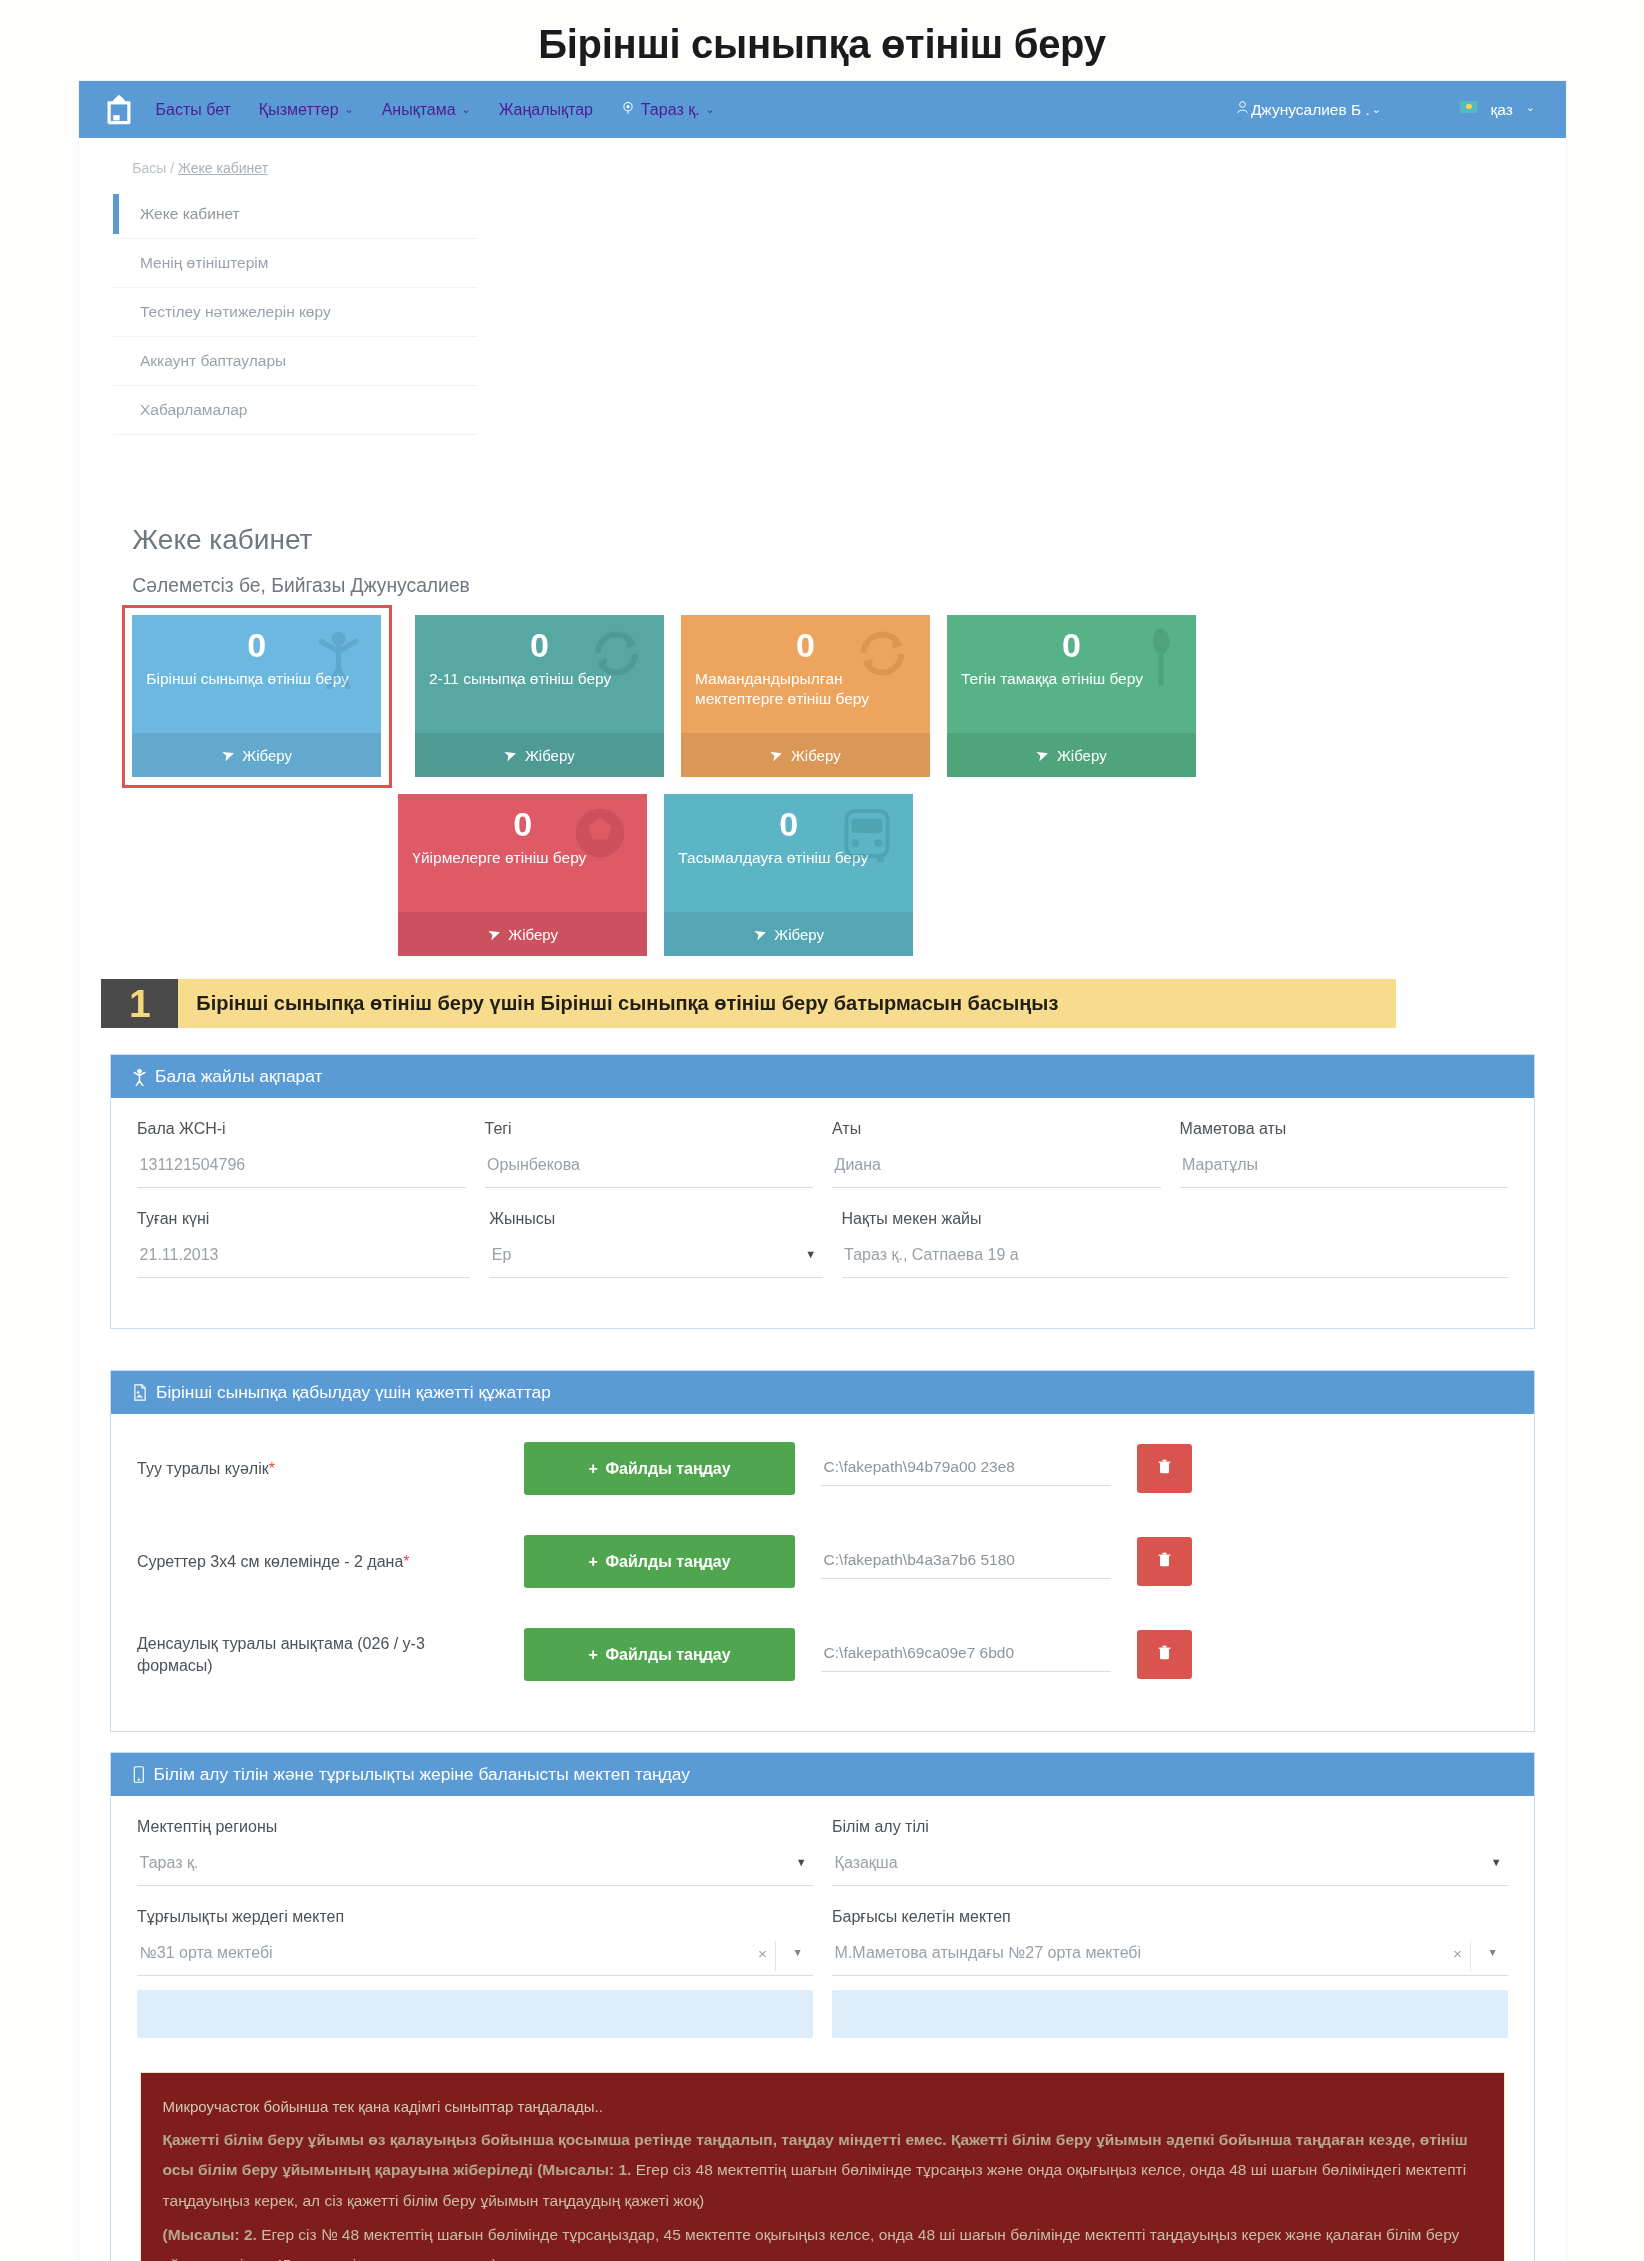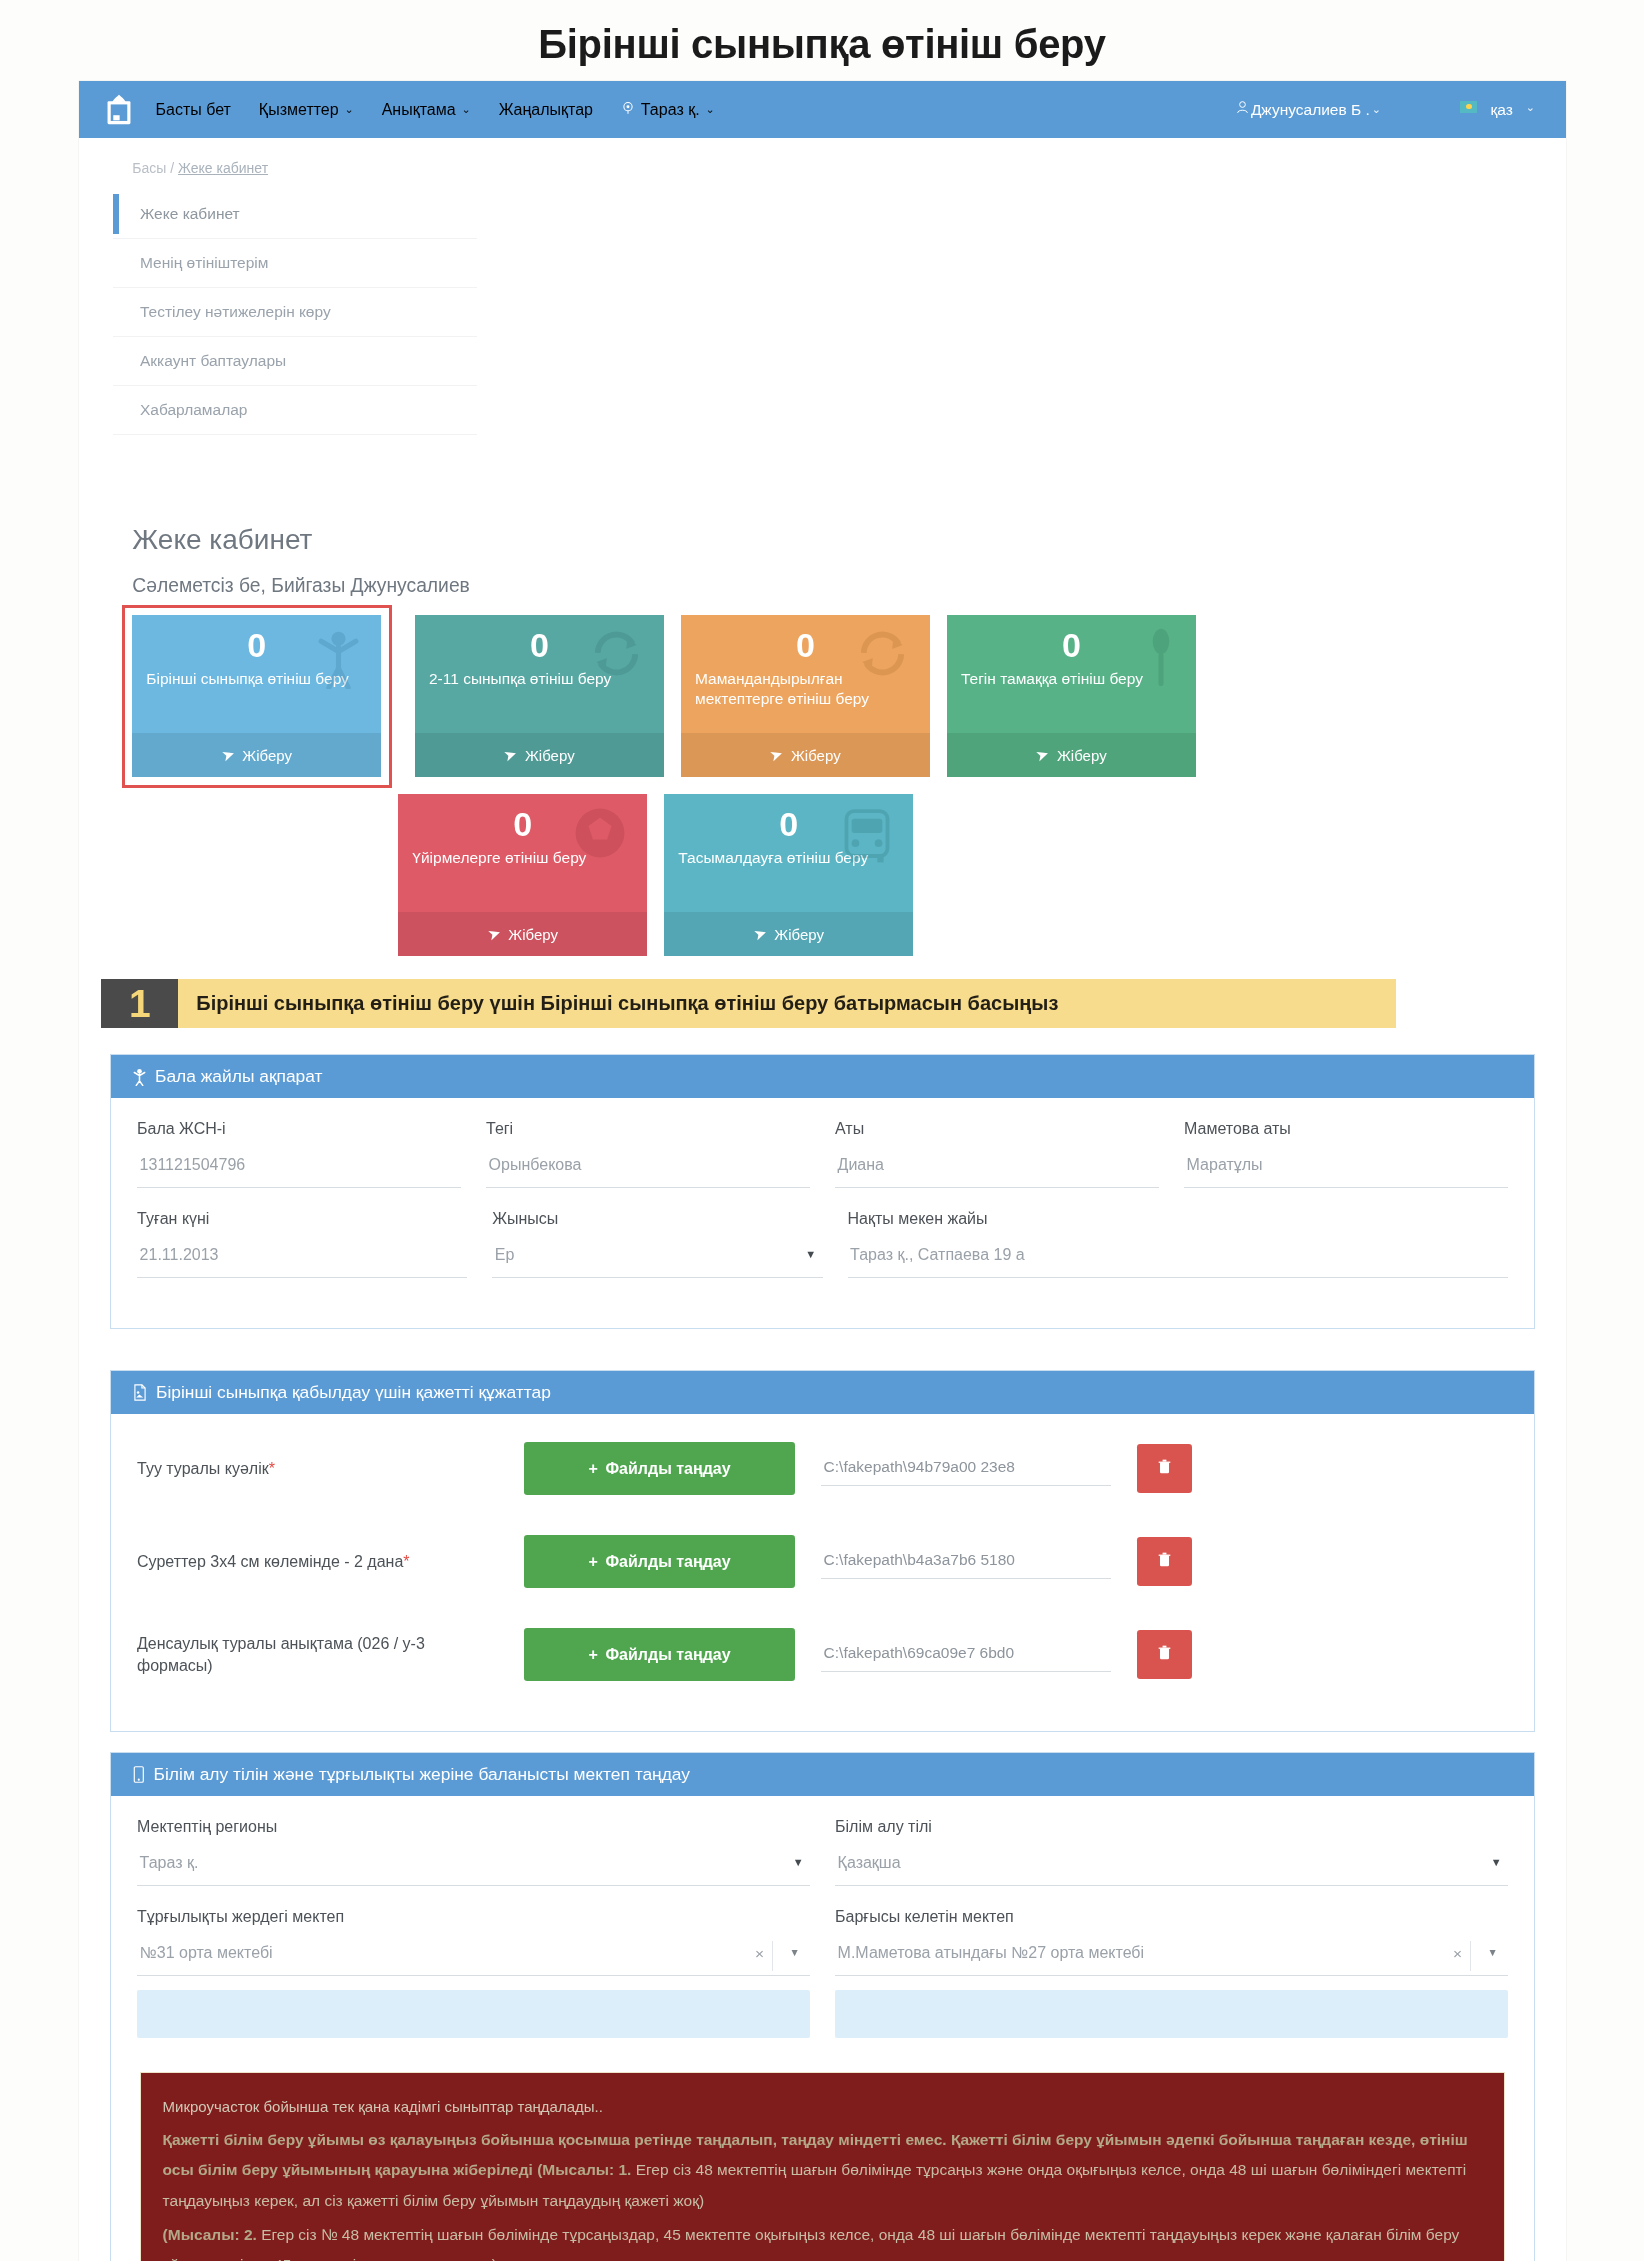--- a/index.html
+++ b/index.html
@@ -49,21 +49,21 @@
   .nav-logo {
     width: 30px; height: 36px;
     margin-right: 22px;
     display: flex; align-items: center; justify-content: center;
     flex: 0 0 auto;
   }
   .nav-logo svg { display: block; }
   .nav-left { display: flex; align-items: center; gap: 28px; }
   .nav-item {
     font-size: 16px;
-    color: #000000;
+    color: #4c1d95;
     white-space: nowrap;
     display: flex; align-items: center; gap: 5.8px;
     cursor: pointer;
   }
   .caret { font-size: 11px; opacity: .9; }
   .nav-spacer { flex: 1 1 auto; }
   .nav-right { display: flex; align-items: center; gap: 35px; }
   .nav-user { display: flex; align-items: center; gap: 2px; font-size: 15.5px; }
   .nav-lang { display: flex; align-items: flex-start; gap: 13px; font-size: 15.5px; padding-left: 44px; }
   .flag-kz {
@@ -212,21 +212,21 @@
   .sec-head {
     background: #5b9bd5;
     color: #ffffff;
     font-size: 17.4px;
     padding: 11px 22px;
     display: flex; align-items: center; gap: 9px;
   }
   .sec-head .sec-icon { display: inline-flex; align-items: center; }
   .sec-body { padding: 22px 26px 28px 26px; }
 
-  .frow { display: flex; gap: 25px; margin-bottom: 22px; }
+  .frow { display: flex; gap: 19px; margin-bottom: 22px; }
   .fgroup { flex: 1 1 0; min-width: 0; }
   .flabel {
     font-size: 16px;
     color: #4c5257;
     margin-bottom: 14px;
     white-space: nowrap;
   }
   .fvalue {
     font-size: 16px;
     color: #9aa1a8;

